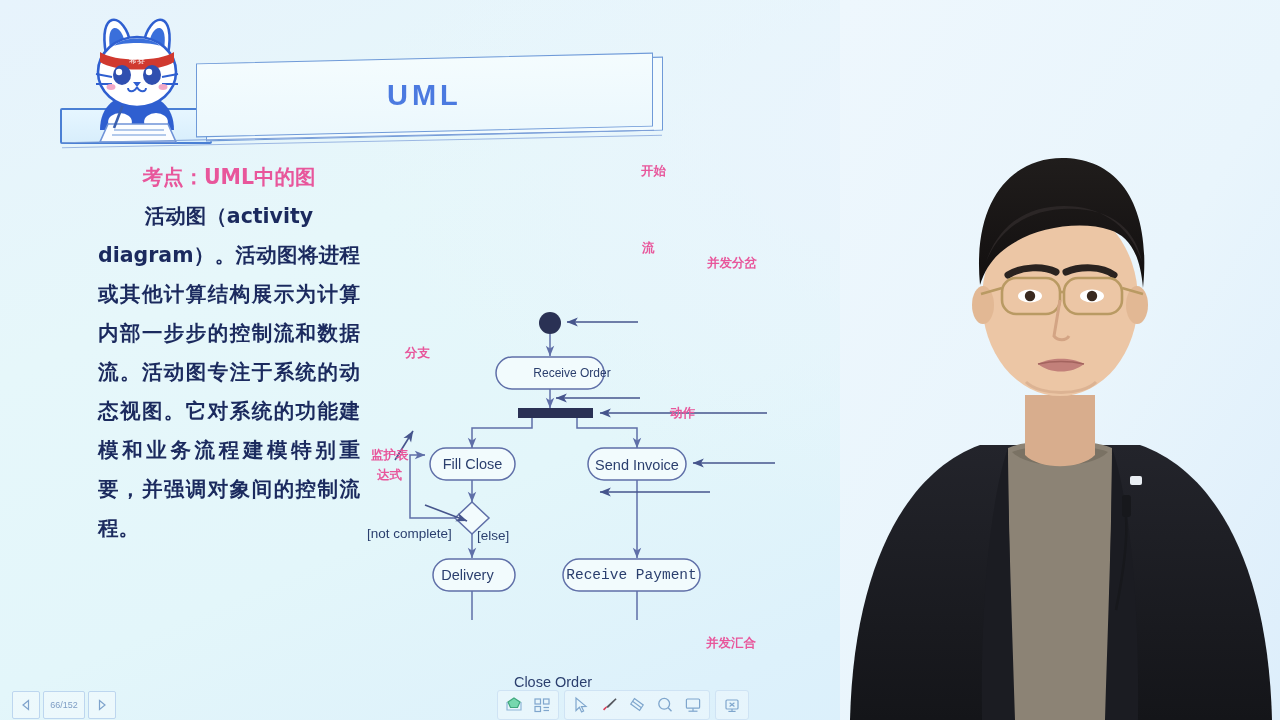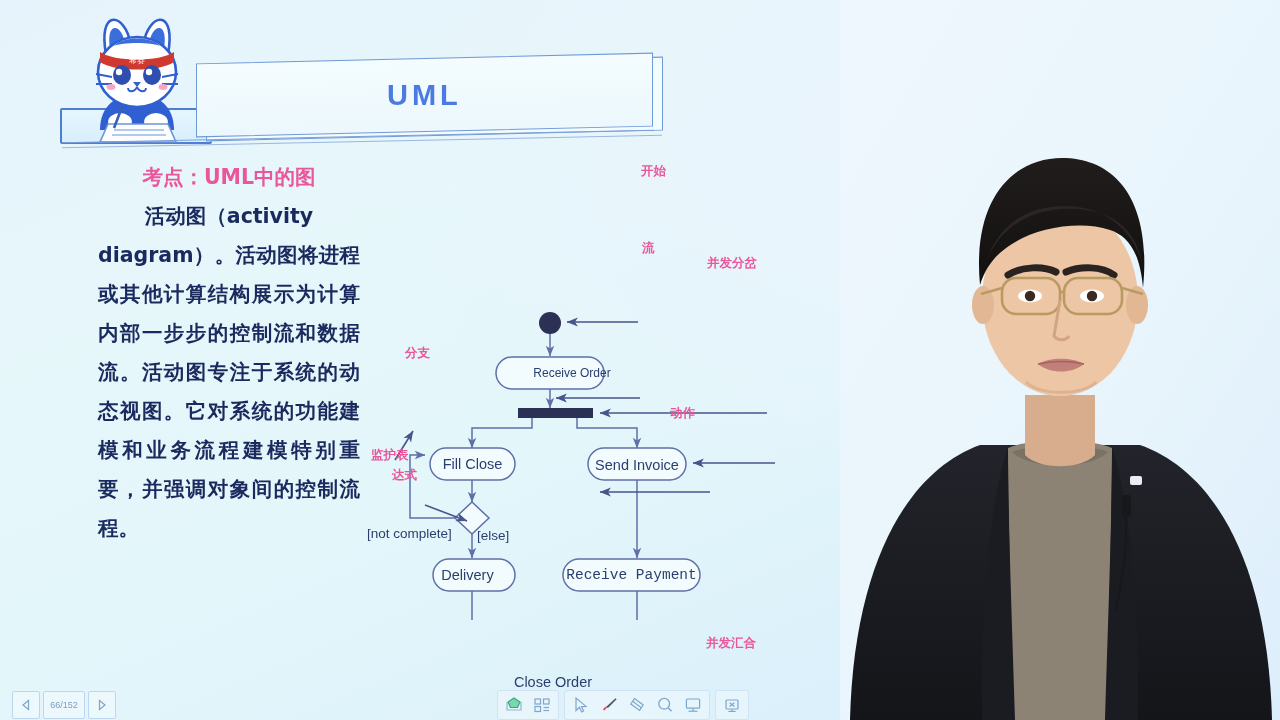--- a/index.html
+++ b/index.html
@@ -265,21 +265,21 @@
         <line x1="345" y1="492" x2="245" y2="492" marker-end="url(#ahp)"></line>
         <line x1="290" y1="583" x2="213" y2="583" marker-end="url(#ahp)"></line>
       </g>
     </svg>
 
     <div class="lbl" style="left:286px;top:13px;">开始</div>
     <div class="lbl" style="left:287px;top:90px;">流</div>
     <div class="lbl" style="left:315px;top:255px;">动作</div>
     <div class="lbl" style="left:50px;top:195px;">分支</div>
     <div class="lbl" style="left:16px;top:297px;">监护表</div>
-    <div class="lbl" style="left:22px;top:317px;margin-left:15px;">达式</div>
+    <div class="lbl" style="left:22px;top:317px;">达式</div>
     <div class="lbl" style="left:351px;top:485px;">并发汇合</div>
 
   </div>
   <div class="lbl" style="position:absolute;left:661px;top:255px;margin-left:46px;">并发分岔</div>
 
   <div style="position:absolute;left:355px;top:150px;width:420px;height:470px;pointer-events:none;">
     <div style="position:absolute;left:141px;top:207px;width:108px;height:32px;display:flex;align-items:center;justify-content:center;font-size:12px;color:#2b3f6e;margin-left:22px;">Receive Order</div>
     <div style="position:absolute;left:75px;top:298px;width:85px;height:32px;display:flex;align-items:center;justify-content:center;font-size:14.5px;color:#2b3f6e;">Fill Close</div>
     <div style="position:absolute;left:233px;top:298px;width:98px;height:33px;display:flex;align-items:center;justify-content:center;font-size:14.5px;color:#2b3f6e;">Send Invoice</div>
     <div style="position:absolute;left:78px;top:409px;width:69px;height:32px;display:flex;align-items:center;justify-content:center;font-size:14.5px;color:#2b3f6e;">Delivery</div>

